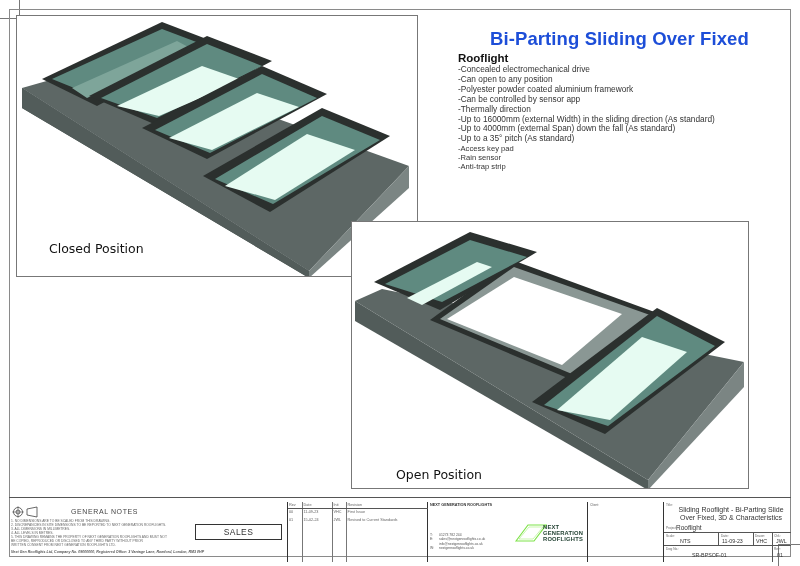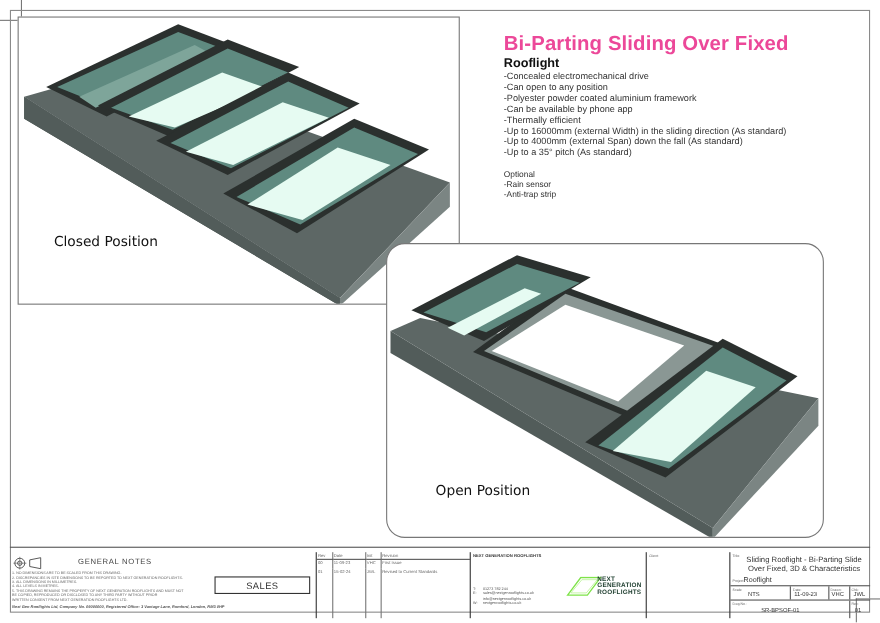--- a/index.html
+++ b/index.html
@@ -5,28 +5,28 @@
   * { box-sizing: border-box; margin: 0; padding: 0; }
   html, body { width: 800px; height: 566px; background: #ffffff; overflow: hidden; }
   body { position: relative; font-family: "DejaVu Sans", sans-serif; color: #222; }
 
   .corner-tl { position: absolute; left: 0; top: 0; width: 20px; height: 19px; border-right: 1px solid #777; border-bottom: 1px solid #777; }
   .corner-br { position: absolute; right: 0; bottom: 0; width: 22px; height: 22px; border-left: 1px solid #777; border-top: 1px solid #777; }
   .sheet { position: absolute; left: 9px; top: 9px; width: 782px; height: 548px; border: 1px solid #8a8a8a; }
 
   .view-frame { position: absolute; border: 1px solid #777; background: #fff; overflow: hidden; }
   #view-closed { left: 16px; top: 15px; width: 402px; height: 262px; }
-  #view-open { left: 351px; top: 221px; width: 398px; height: 268px; border-radius: 17px; }
+  #view-open { left: 351px; top: 221px; width: 398px; height: 268px; }
   .view-frame svg { position: absolute; left: 0; top: 0; }
-  .view-label { position: absolute; font-family: "DejaVu Sans", sans-serif; font-size: 12.5px; color: #111; }
+  .view-label { position: absolute; font-family: "DejaVu Sans", sans-serif; font-size: 12.5px; color: #111; margin-top: 29px; }
   #view-closed .view-label { left: 32px; top: 196px; }
   #view-open .view-label { left: 44px; top: 216px; }
 
   .spec { position: absolute; left: 458px; top: 28px; width: 330px; }
-  .spec-title { font-family: "Liberation Sans", sans-serif; font-weight: bold; font-size: 18.5px; color: #ec4899; line-height: 22px; letter-spacing: 0.1px; }
+  .spec-title { font-family: "Liberation Sans", sans-serif; font-weight: bold; font-size: 18.5px; color: #1d4ed8; line-height: 22px; letter-spacing: 0.1px; margin-left: 32px; }
   .spec-sub { font-family: "Liberation Sans", sans-serif; font-weight: bold; font-size: 11.5px; color: #111; line-height: 14px; margin-top: 1px; }
   .spec-list { list-style: none; font-family: "Liberation Sans", sans-serif; font-size: 8.3px; color: #333; line-height: 9.9px; }
   .spec-opt-head { font-family: "Liberation Sans", sans-serif; font-size: 7.6px; color: #333; margin-top: 10px; line-height: 9px; }
   .spec-opt { list-style: none; font-family: "Liberation Sans", sans-serif; font-size: 7.6px; color: #333; line-height: 9px; }
 
   .titleblock { position: absolute; left: 9px; top: 497px; width: 782px; height: 60px; border-top: 1px solid #555; font-family: "Liberation Sans", sans-serif; }
   .tb-cell { position: absolute; top: 4px; height: 60px; }
   .tb-notes { left: 0; width: 279px; border-right: 1px solid #333; }
   .tb-logo-sym { position: absolute; left: 3px; top: 4px; width: 30px; height: 12px; }
   .tb-notes-title { position: absolute; left: 62px; top: 6px; font-size: 7px; letter-spacing: 0.6px; color: #444; }
@@ -112,28 +112,28 @@
   <div class="view-label">Open Position</div>
 </div>
 
 <div class="spec">
   <div class="spec-title">Bi-Parting Sliding Over Fixed</div>
   <div class="spec-sub">Rooflight</div>
   <ul class="spec-list">
     <li>-Concealed electromechanical drive</li>
     <li>-Can open to any position</li>
     <li>-Polyester powder coated aluminium framework</li>
-    <li>-Can be available by phone app</li>
-    <li>-Thermally efficient</li>
+    <li>-Can be controlled by sensor app</li>
+    <li>-Thermally direction</li>
     <li>-Up to 16000mm (external Width) in the sliding direction (As standard)</li>
     <li>-Up to 4000mm (external Span) down the fall (As standard)</li>
     <li>-Up to a 35° pitch (As standard)</li>
   </ul>
-  <div class="spec-opt-head">Optional</div>
   <ul class="spec-opt">
+    <li>-Access key pad</li>
     <li>-Rain sensor</li>
     <li>-Anti-trap strip</li>
   </ul>
 </div>
 
 <div class="titleblock">
 
   <div class="tb-cell tb-notes">
     <svg class="tb-logo-sym" viewBox="0 0 30 12">
       <circle cx="6" cy="6" r="4.5" fill="none" stroke="#444" stroke-width="0.8"></circle>

